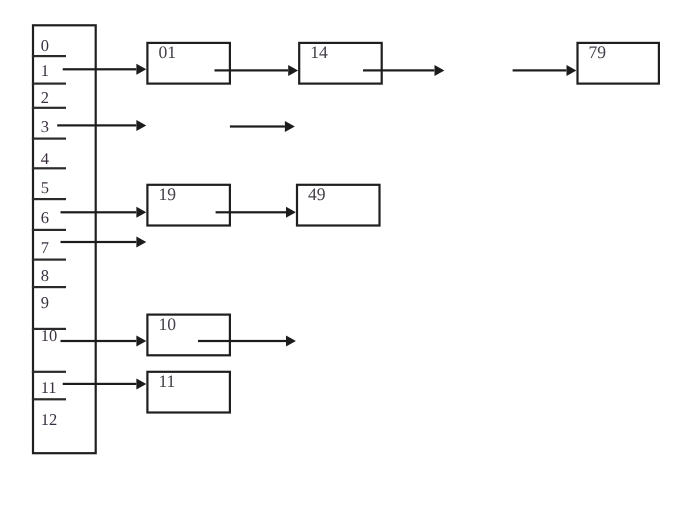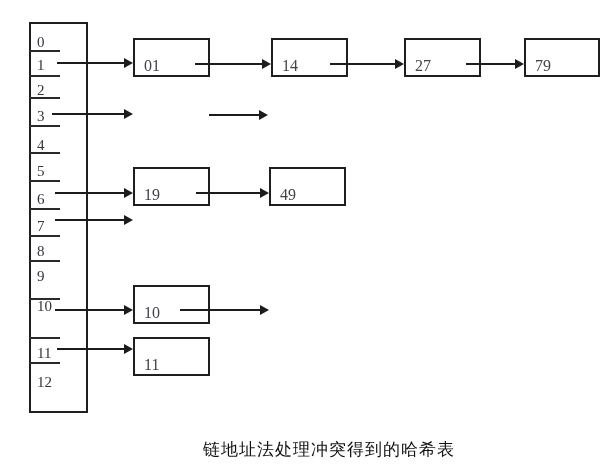--- a/index.html
+++ b/index.html
@@ -13,21 +13,21 @@
   }
   .slot-label{
     position:absolute;left:37px;width:26px;height:16px;line-height:16px;
     font-size:15px;color:#3a3040;text-align:left;
   }
   .divider{
     position:absolute;left:29px;width:31px;height:2px;background:#2a2a2a;
   }
   .node{
     position:absolute;width:77px;height:39px;border:2px solid #1f1f1f;
-    box-sizing:border-box;background:#ffffff;display:flex;align-items:flex-end;
+    box-sizing:border-box;background:#ffffff;display:flex;align-items:flex-start;
     padding-left:9px;font-size:16px;color:#45404a;
   }
   .arrow{
     position:absolute;height:2px;background:#1c1c1c;
   }
   .arrow::after{
     content:"";position:absolute;right:-9px;top:-4px;width:0;height:0;
     border-top:5px solid transparent;border-bottom:5px solid transparent;
     border-left:9px solid #1c1c1c;
   }
@@ -72,23 +72,20 @@
 
   <div class="arrow" style="left:57px;top:62px;width:67px"></div>
   <div class="node" style="left:133px;top:38px">
       <span>01</span>
     </div>
   <div class="arrow" style="left:195px;top:63px;width:67px"></div>
   <div class="node" style="left:271px;top:38px">
       <span>14</span>
     </div>
   <div class="arrow" style="left:330px;top:63px;width:65px"></div>
-  <div class="node" style="left:404px;top:38px">
-      <span>27</span>
-    </div>
   <div class="arrow" style="left:466px;top:63px;width:49px"></div>
   <div class="node" style="left:524px;top:38px;width:76px">
       <span>79</span>
     </div>
 
   <div class="arrow" style="left:52px;top:113px;width:72px"></div>
   <div class="arrow" style="left:209px;top:114px;width:50px"></div>
 
   <div class="arrow" style="left:55px;top:192px;width:69px"></div>
   <div class="node" style="left:133px;top:167px">
@@ -105,15 +102,14 @@
   <div class="node" style="left:133px;top:285px">
       <span>10</span>
     </div>
   <div class="arrow" style="left:180px;top:309px;width:80px"></div>
 
   <div class="arrow" style="left:57px;top:348px;width:67px"></div>
   <div class="node" style="left:133px;top:337px">
       <span>11</span>
     </div>
 
-  <div class="caption">链地址法处理冲突得到的哈希表</div>
 
 </div>
 
 </body></html>

